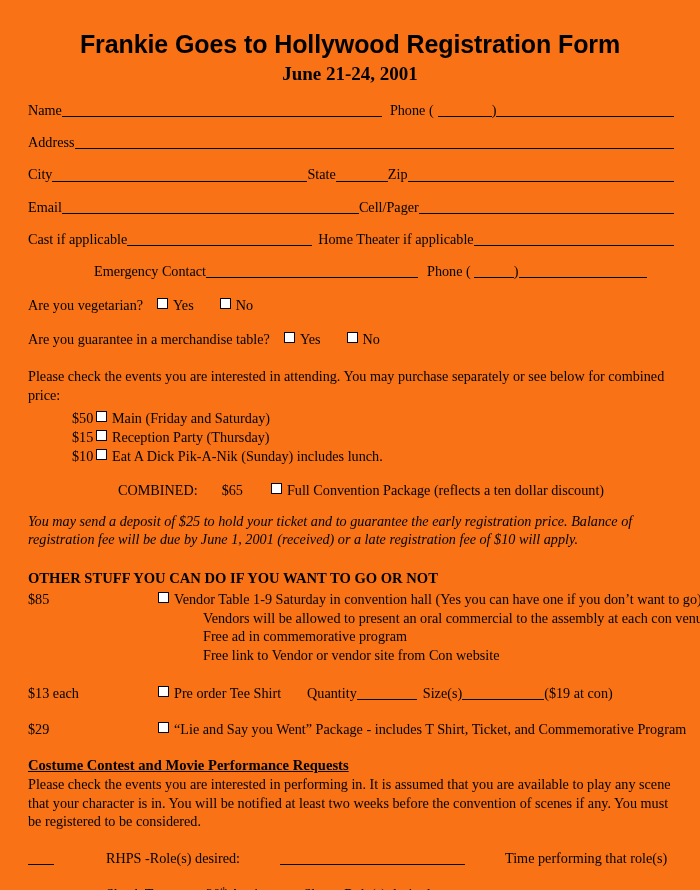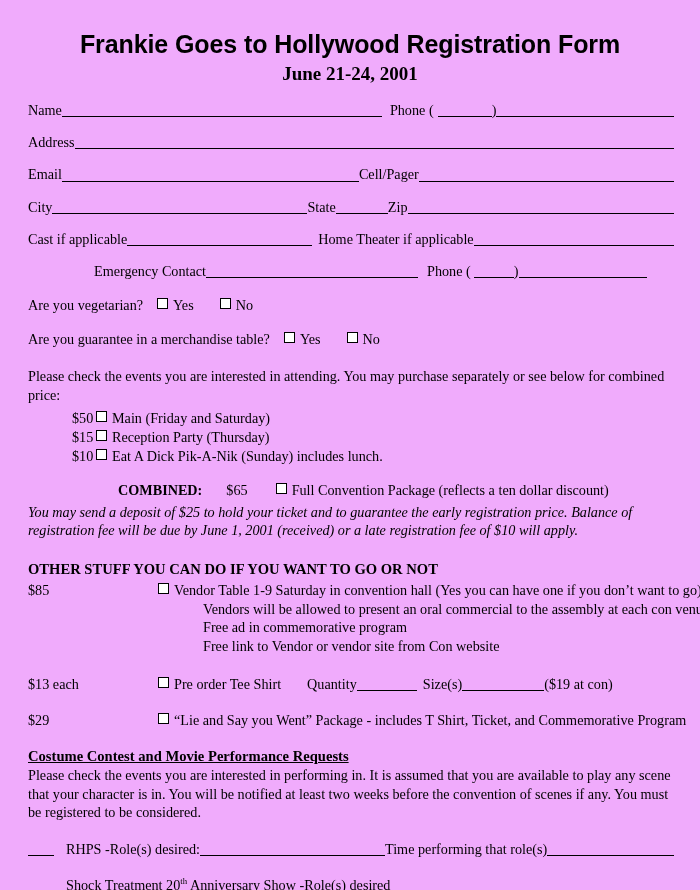--- a/index.html
+++ b/index.html
@@ -12,21 +12,21 @@
     height: 890px;
     font-family: "Liberation Serif", "DejaVu Serif", serif;
     color: #000000;
     position: relative;
     overflow: hidden;
   }
   .page {
     width: 700px;
     height: 890px;
     position: relative;
-    background: #f0abfc;
+    background: #f97316;
   }
 
   
   .doc-title {
     font-family: "Liberation Sans", "DejaVu Sans", sans-serif;
     font-weight: bold;
     font-size: 25px;
     text-align: center;
     margin: 0;
     padding-top: 30px;
@@ -97,21 +97,21 @@
   }
   .evt-price { width: 68px; flex: none; padding-left: 44px; box-sizing: border-box; }
   .evt-label { flex: 1 1 auto; }
 
   .combined-row {
     display: flex;
     white-space: nowrap;
     margin-top: 17px;
     padding-left: 90px;
   }
-  .combined-word { font-weight: bold; margin-right: 24px; }
+  .combined-word { font-weight: normal; margin-right: 24px; }
   .combined-price { margin-right: 28px; }
 
   .center-head {
     font-weight: bold;
     font-size: 14.6px;
     margin-top: 22px;
   }
   .center-head.ul { text-decoration: underline; font-family: Liberation Serif, serif; }
 
   .vendor-block { margin-top: 5px; }
@@ -129,20 +129,21 @@
     white-space: nowrap;
     margin-top: 22px;
   }
   .pay-price { width: 130px; flex: none; }
 
   .perf-row {
     display: flex;
     align-items: center;
     white-space: nowrap;
     margin-top: 21px;
+    gap: 40px;
   }
   .blank-short {
     width: 26px;
     flex: none;
     border-bottom: 1.3px solid #000;
     height: 0.8em;
     margin-right: 12px;
   }
   sup { font-size: 0.62em; vertical-align: super; line-height: 0; }
 </style>
@@ -164,32 +165,32 @@
       <span class="lbl">)</span>
       <span class="rule grow"></span>
     </div>
 
     <div class="frow">
       <span class="lbl">Address</span>
       <span class="rule grow"></span>
     </div>
 
     <div class="frow">
-      <span class="lbl">Email</span>
-      <span class="rule" style="width:297px"></span>
-      <span class="lbl">Cell/Pager</span>
-      <span class="rule grow"></span>
-    </div>
-
-    <div class="frow">
       <span class="lbl">City</span>
       <span class="rule" style="width:255px"></span>
       <span class="lbl">State</span>
       <span class="rule" style="width:52px"></span>
       <span class="lbl">Zip</span>
+      <span class="rule grow"></span>
+    </div>
+
+    <div class="frow">
+      <span class="lbl">Email</span>
+      <span class="rule" style="width:297px"></span>
+      <span class="lbl">Cell/Pager</span>
       <span class="rule grow"></span>
     </div>
 
     <div class="frow">
       <span class="lbl">Cast if applicable</span>
       <span class="rule" style="width:185px"></span>
       <span class="lbl" style="padding-left:6px">Home Theater if applicable</span>
       <span class="rule grow"></span>
     </div>
 
@@ -226,21 +227,21 @@
         <span class="evt-label"><span class="cbox"></span><span>Eat A Dick Pik-A-Nik (Sunday) includes lunch.</span></span>
       </div>
     </div>
 
     <div class="combined-row">
       <span class="combined-word">COMBINED:</span>
       <span class="combined-price">$65</span>
       <span><span class="cbox"></span><span>Full Convention Package (reflects a ten dollar discount)</span></span>
     </div>
 
-    <div class="para italic narrow" style="margin-top:6px">You may send a deposit of $25 to hold your ticket and to guarantee the early registration price.  Balance of registration fee will be due by June 1, 2001 (received) or a late registration fee of $10 will apply.</div>
+    <div class="para italic narrow" style="margin-top:15px">You may send a deposit of $25 to hold your ticket and to guarantee the early registration price.  Balance of registration fee will be due by June 1, 2001 (received) or a late registration fee of $10 will apply.</div>
 
     <div class="center-head">OTHER STUFF YOU CAN DO IF YOU WANT TO GO OR NOT</div>
 
     <div class="vendor-block">
       <div class="vendor-main">
         <span class="v-price">$85</span>
         <span><span class="cbox"></span><span>Vendor Table 1-9 Saturday in convention hall (Yes you can have one if you don’t want to go)</span></span>
       </div>
       <div class="v-sub">Vendors will be allowed to present an oral commercial to the assembly at each con venue</div>
       <div class="v-sub">Free ad in commemorative program</div>

